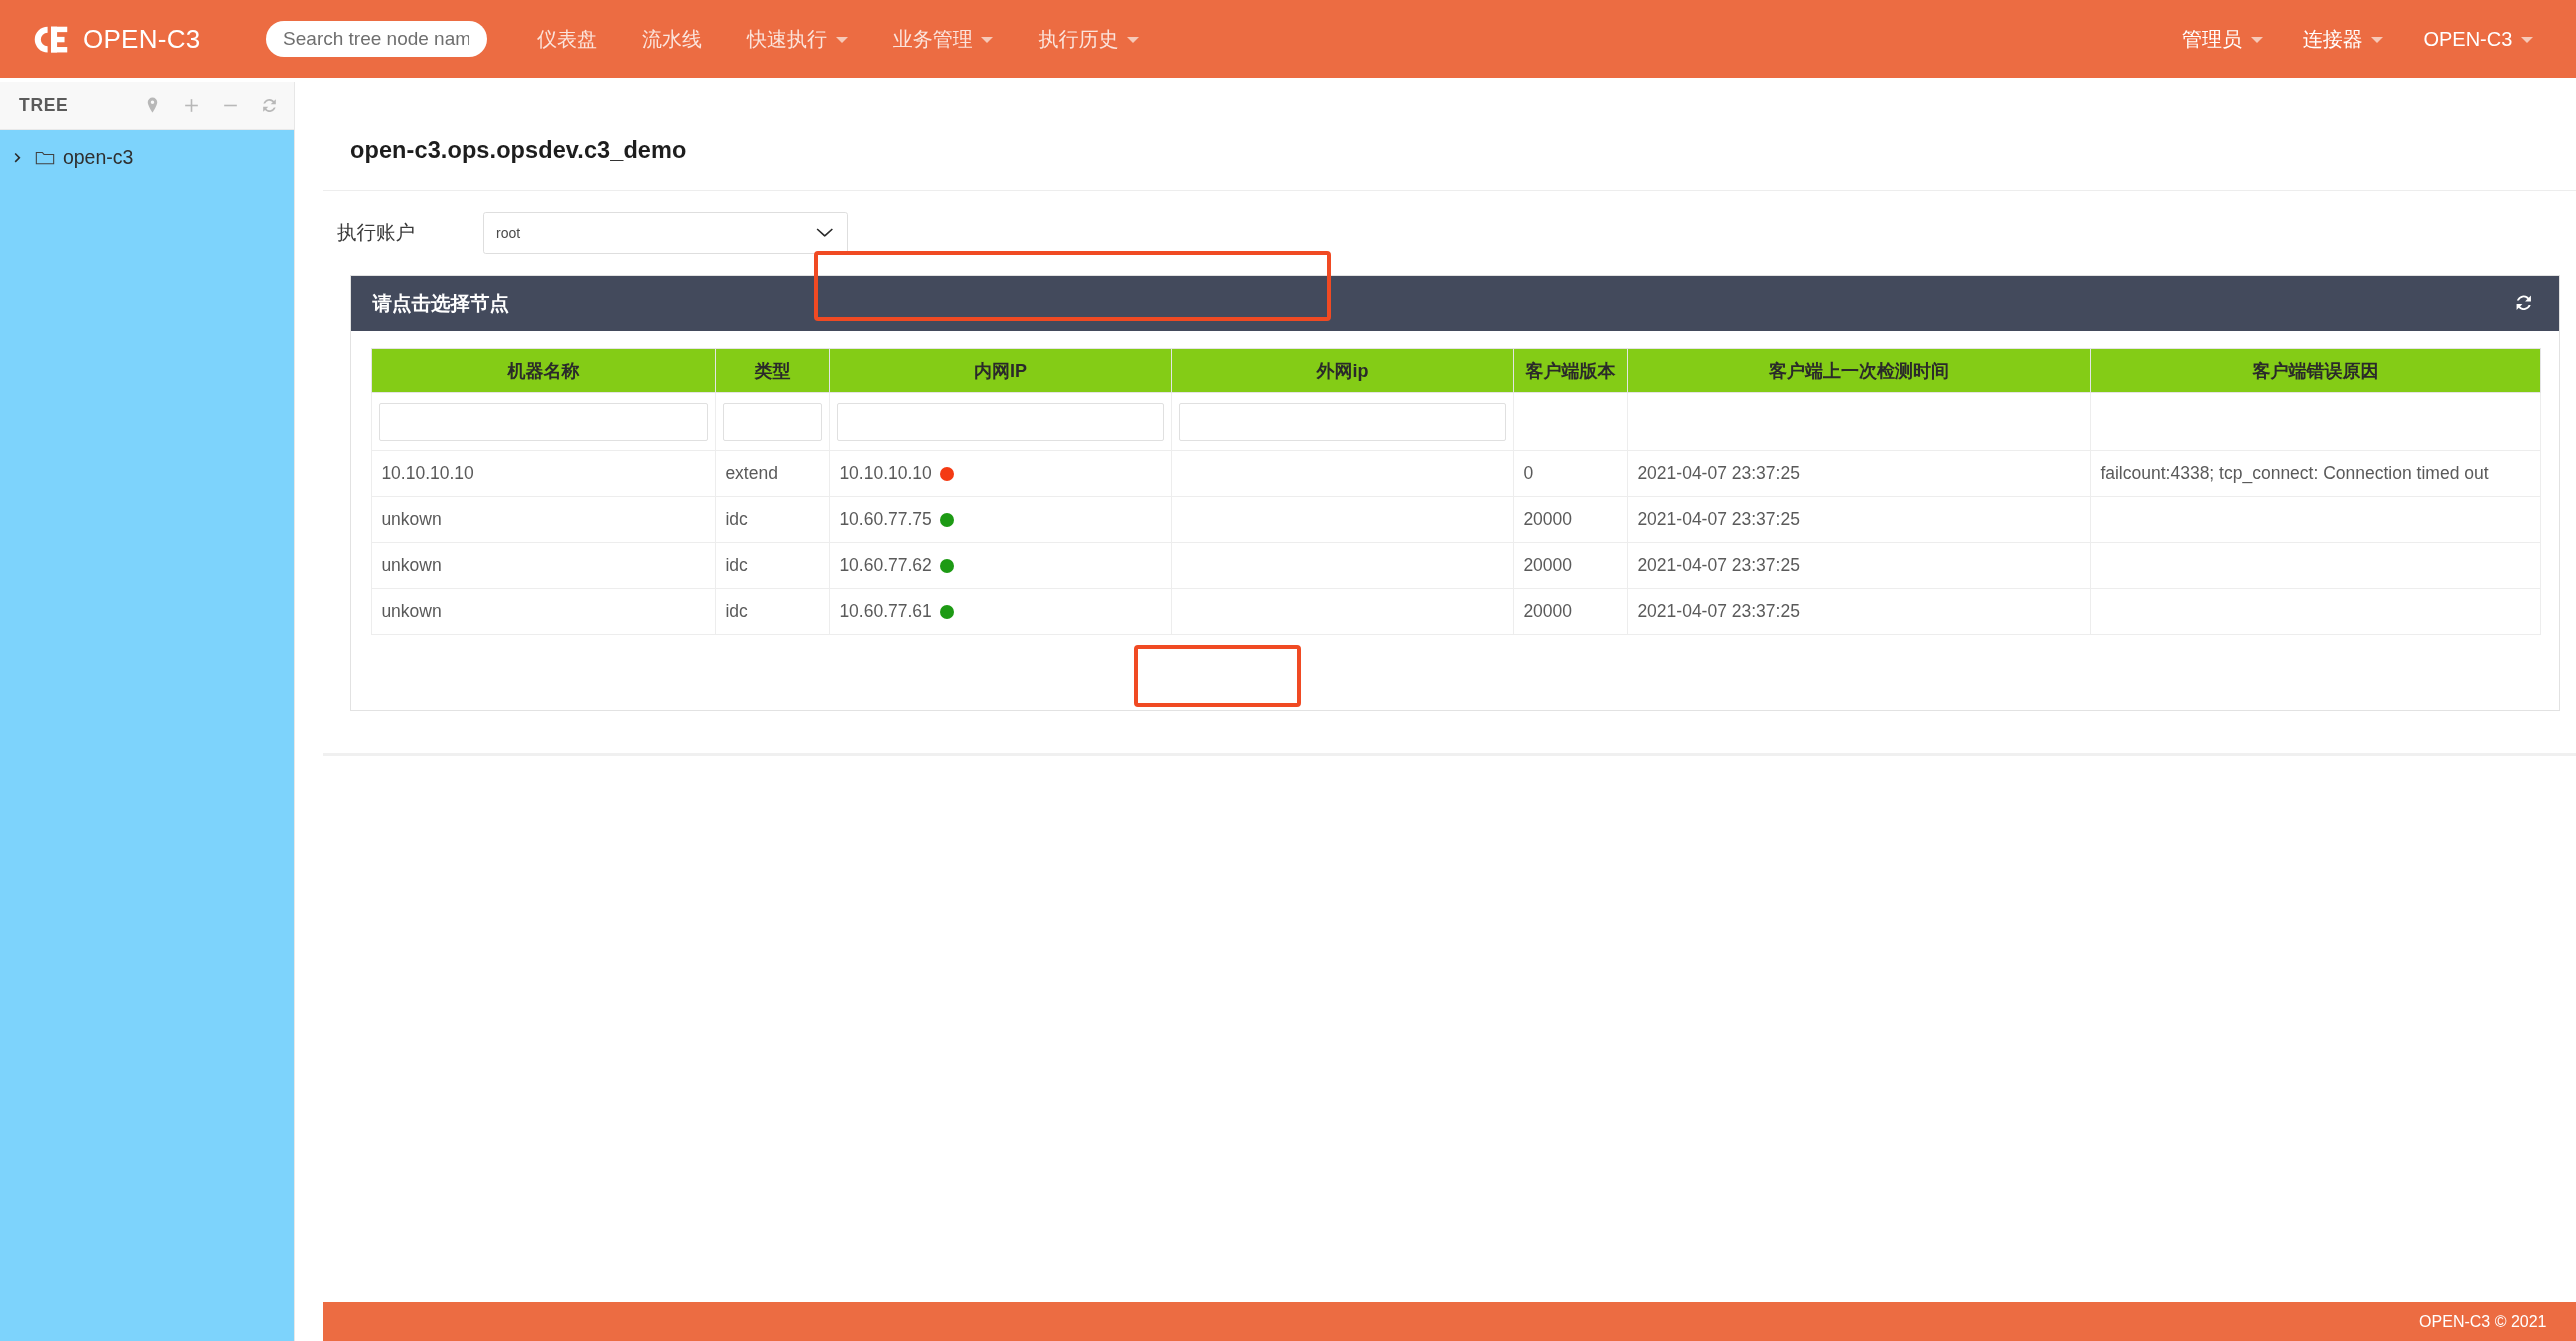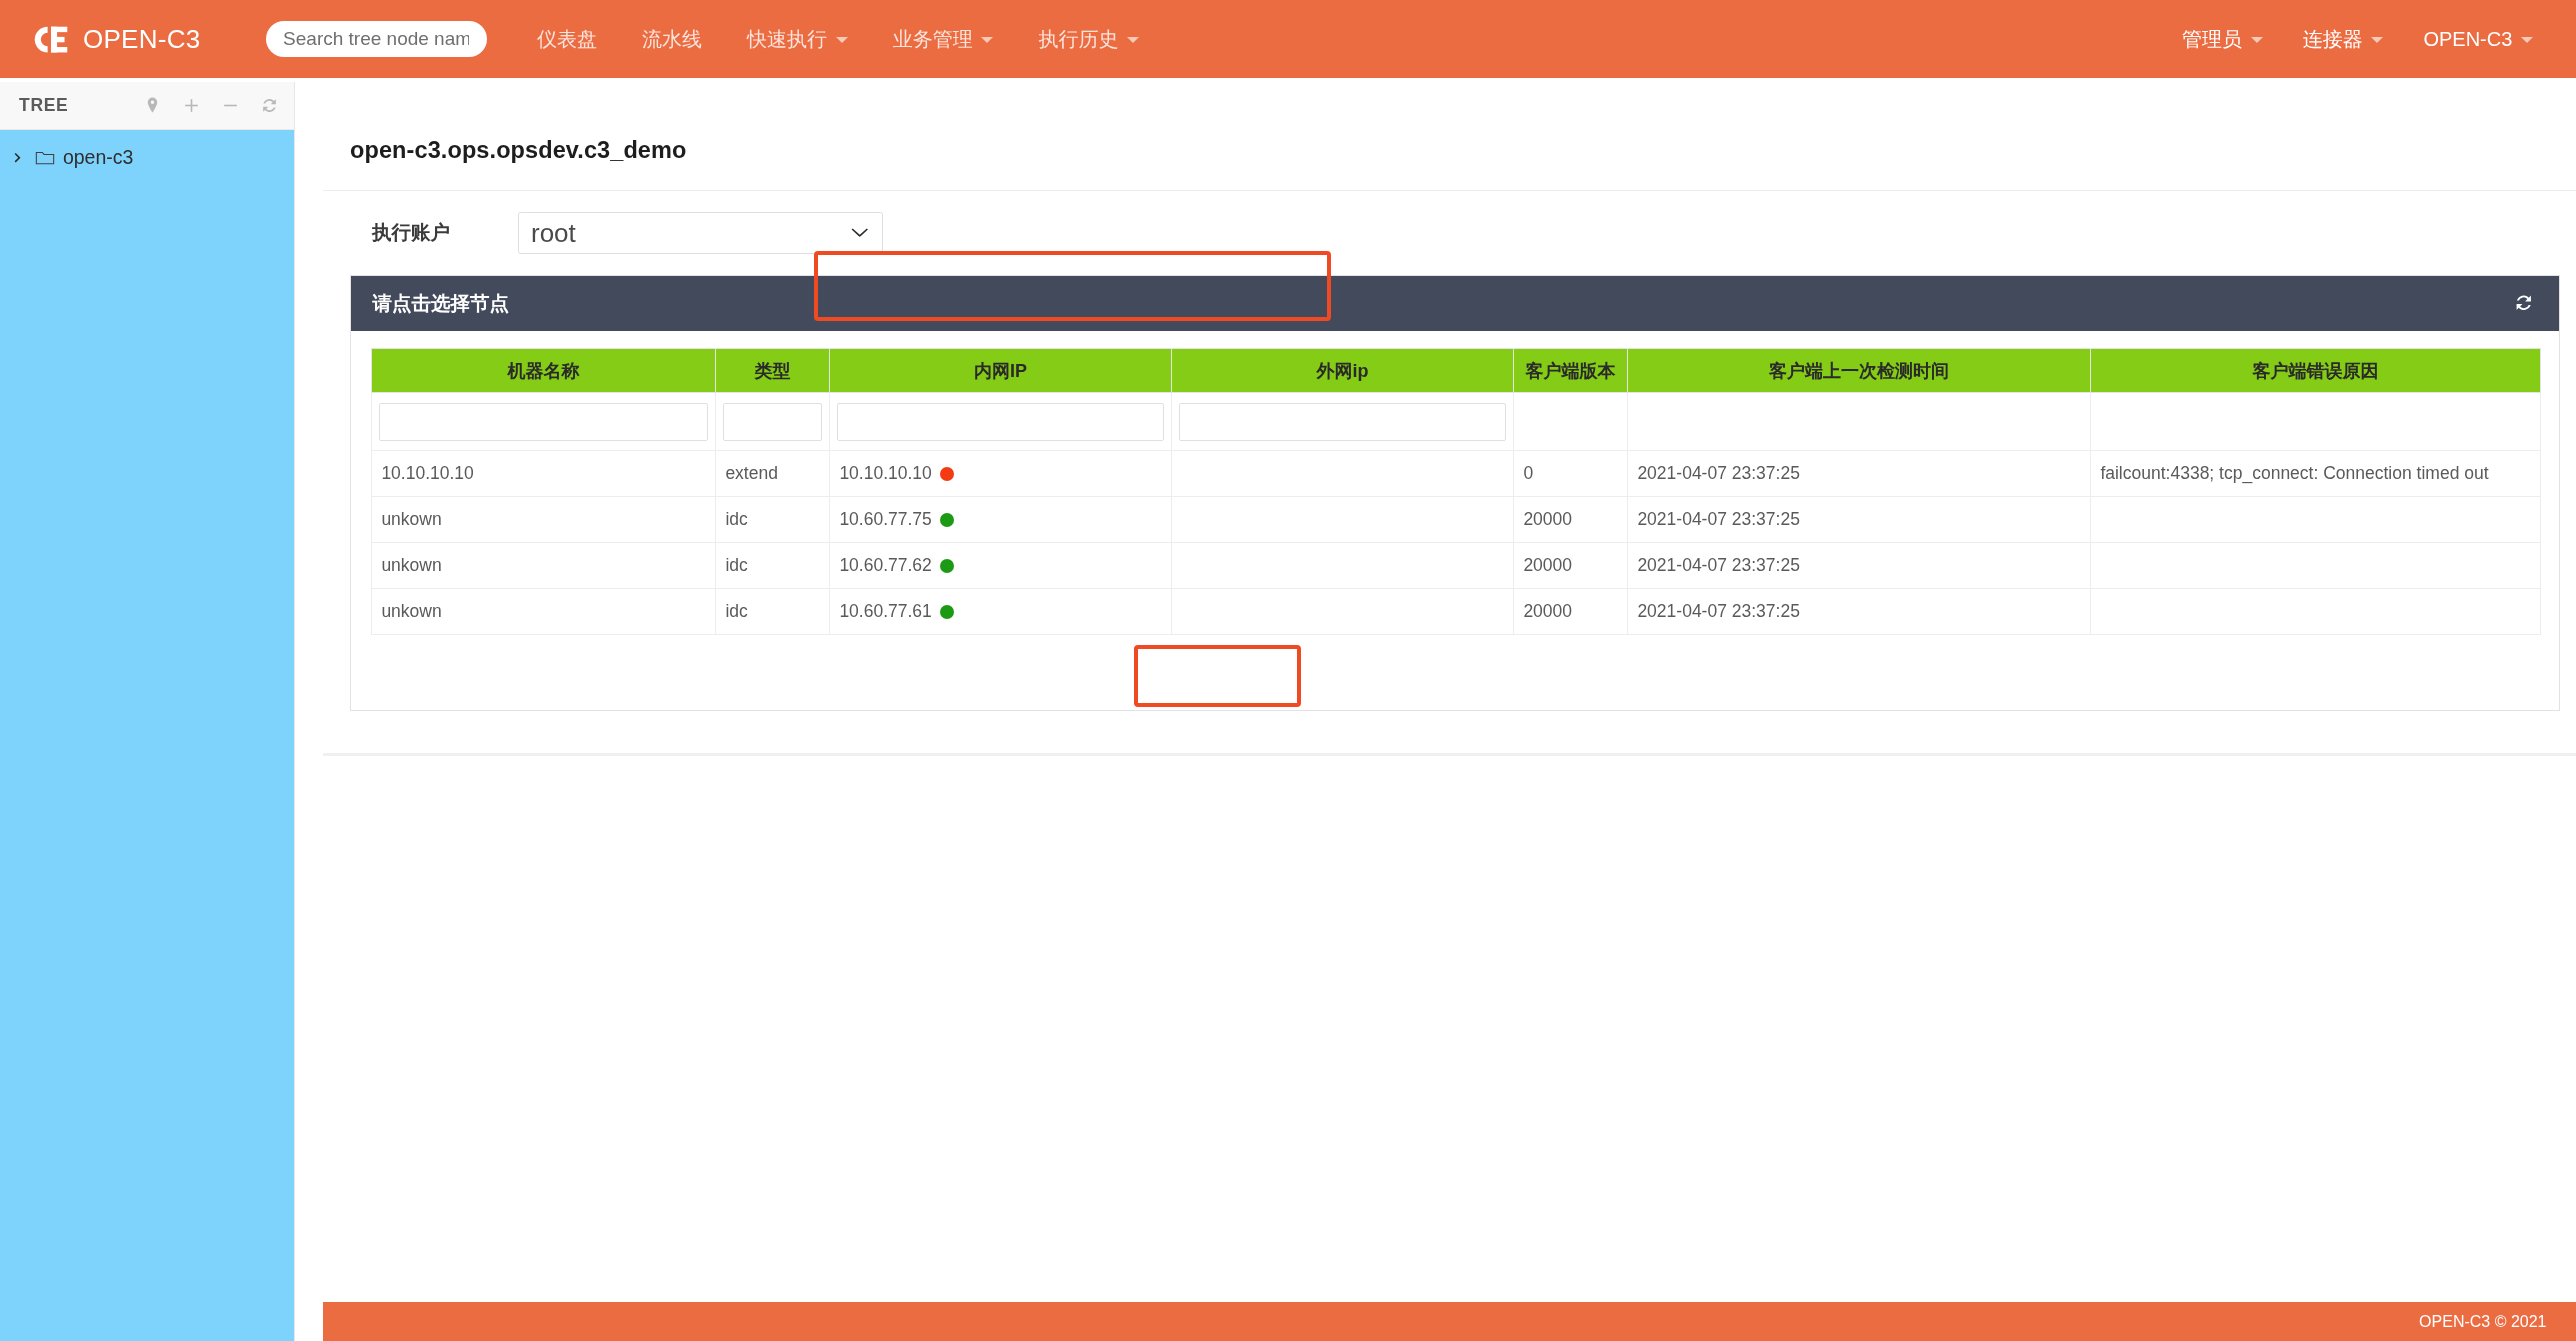--- a/index.html
+++ b/index.html
@@ -113,30 +113,30 @@
 
   .account-row {
     margin-top: 25.5px;
     border-top: 1.3px solid #ededed;
     height: 85px;
     display: flex; align-items: center;
     position: relative;
   }
   .account-label {
     font-size: 19.5px; color: #3a3a3a;
-    margin-left: 49px; width: 114px; font-weight: bold;
+    margin-left: 14px; width: 114px;
   }
   .account-select-wrap {
     position: relative; margin-left: 32px;
   }
   .account-select {
     width: 365px; height: 42px;
     border: 1.3px solid #dedede; border-radius: 2.7px;
     background: #ffffff;
-    font-size: 26px; color: #4a4a4a;
+    font-size: 14px; color: #4a4a4a;
     font-family: "Liberation Sans", sans-serif;
     padding: 0 12px;
     appearance: none; -webkit-appearance: none;
     outline: none; cursor: pointer;
   }
   .select-arrow {
     position: absolute; right: 14.8px; top: 50%;
     transform: translateY(-50%);
     pointer-events: none; color: #2b2b2b;
   }

